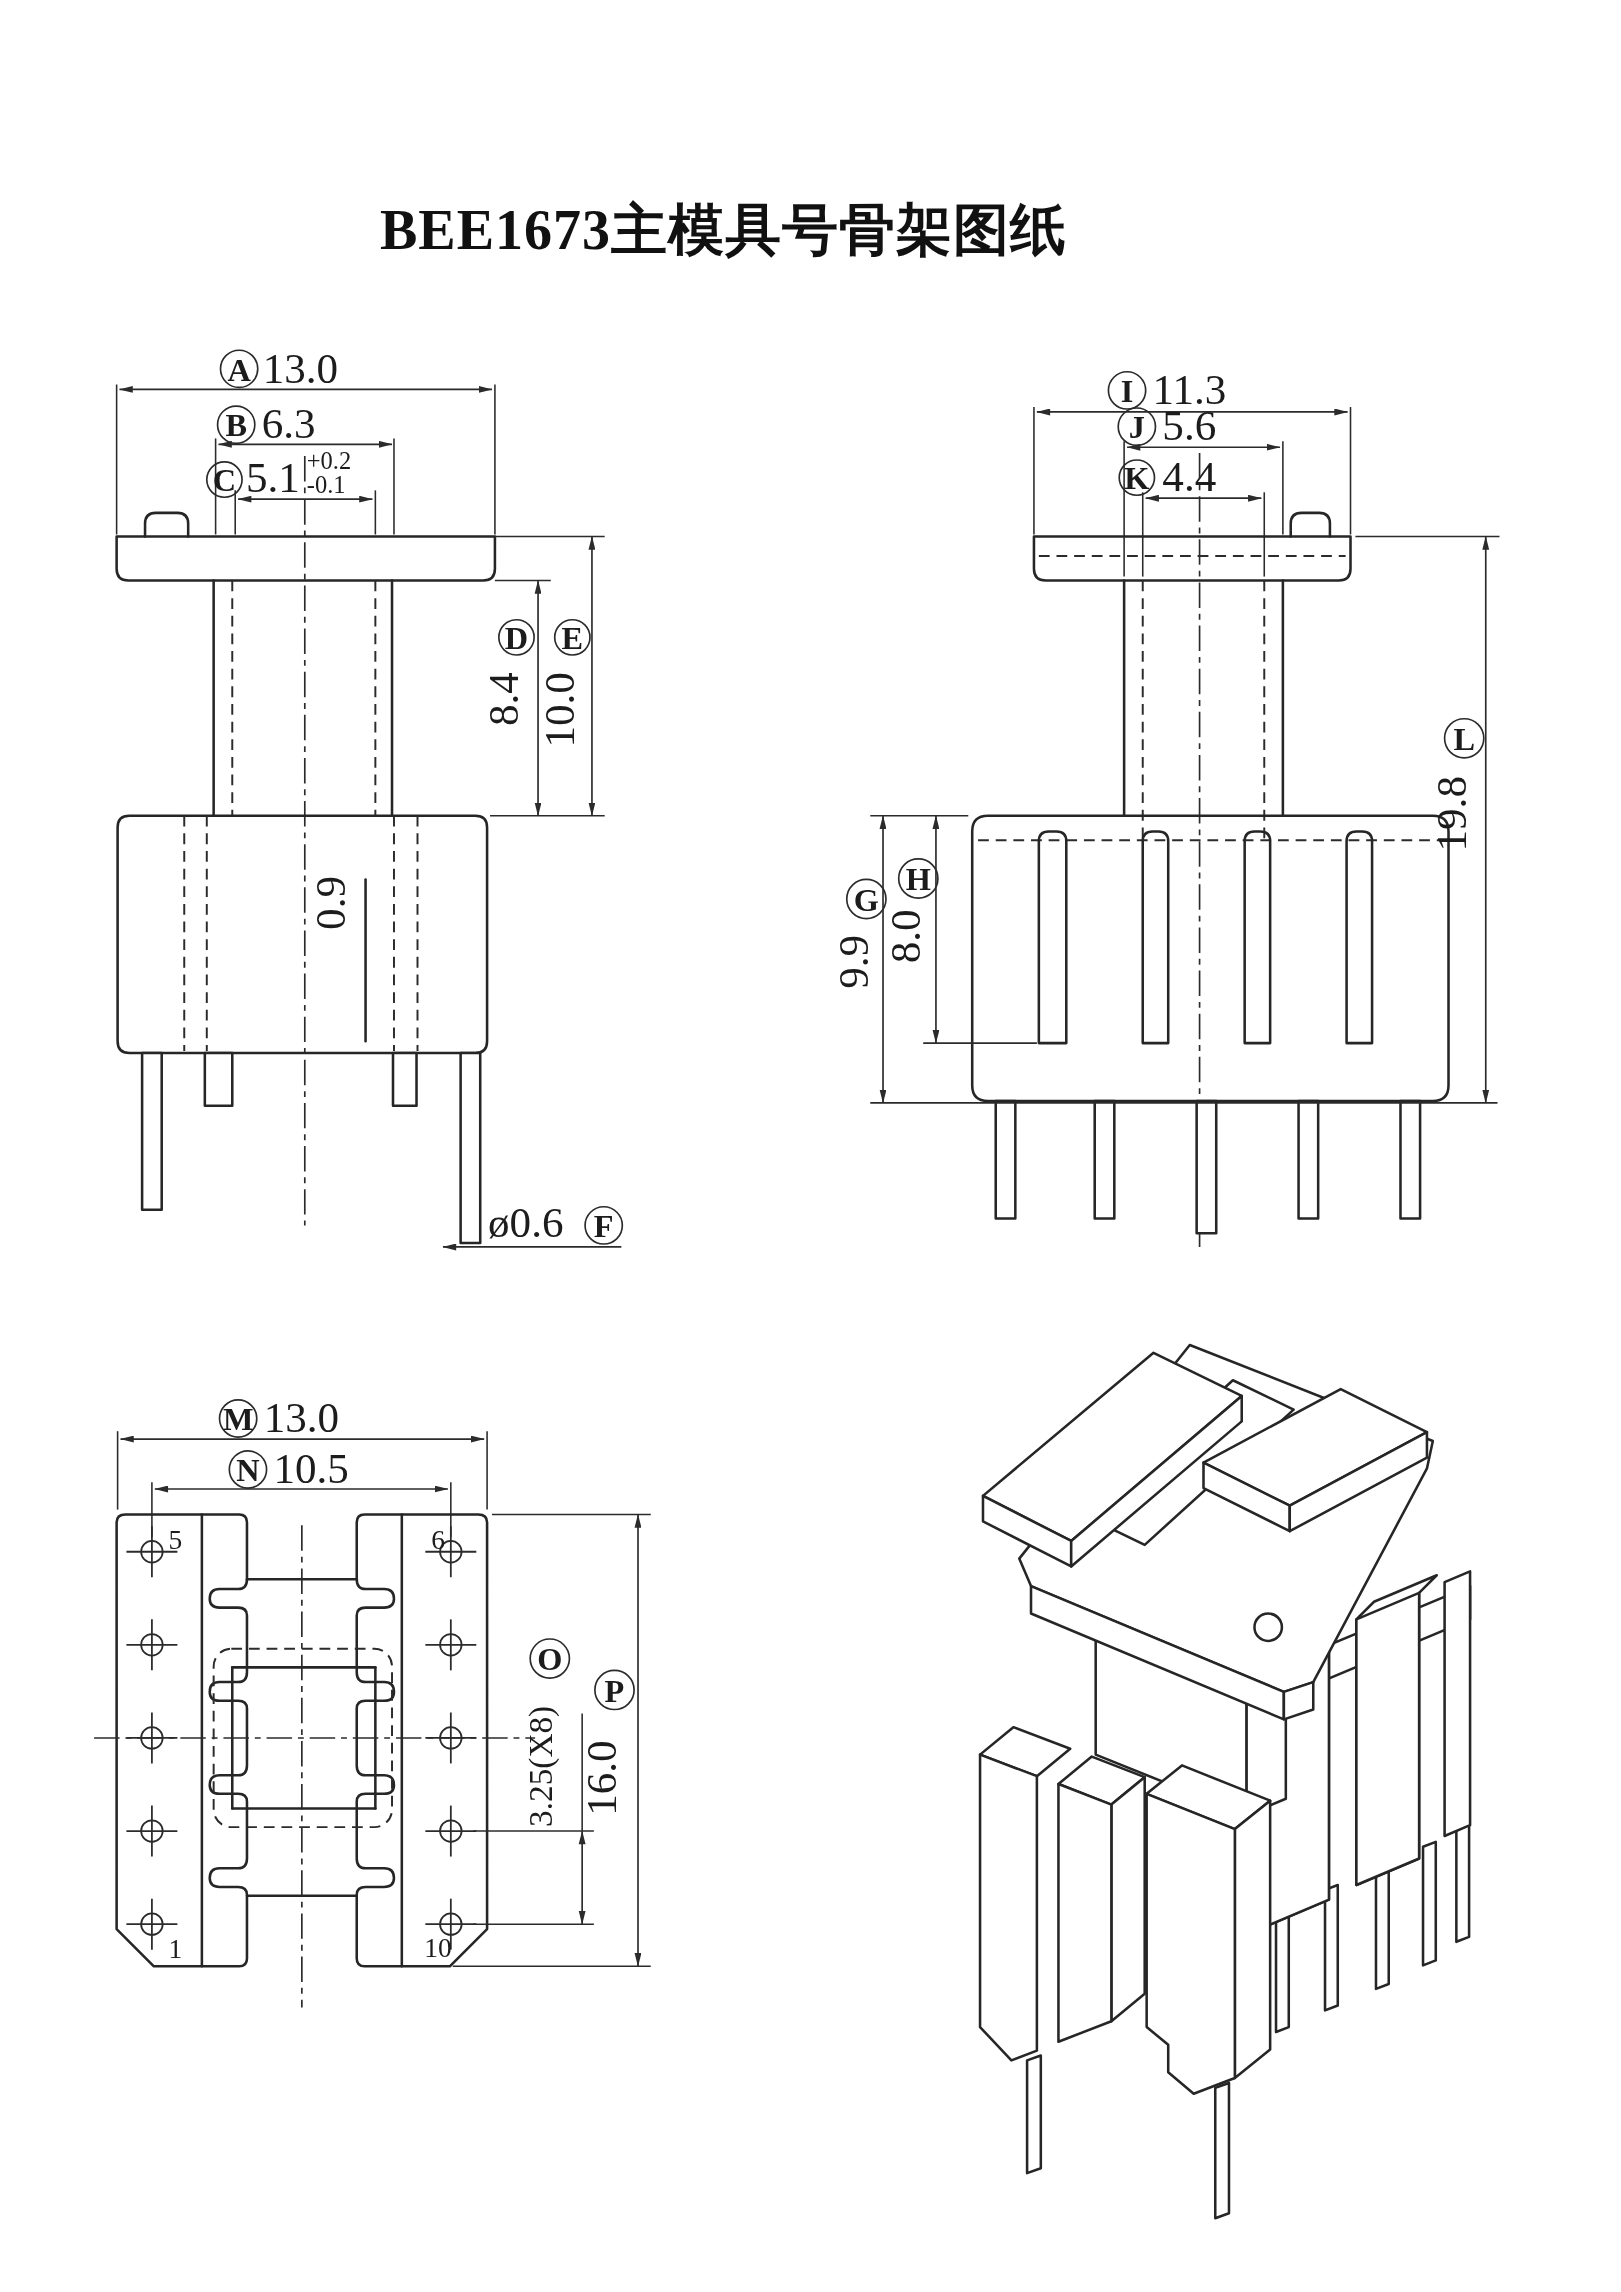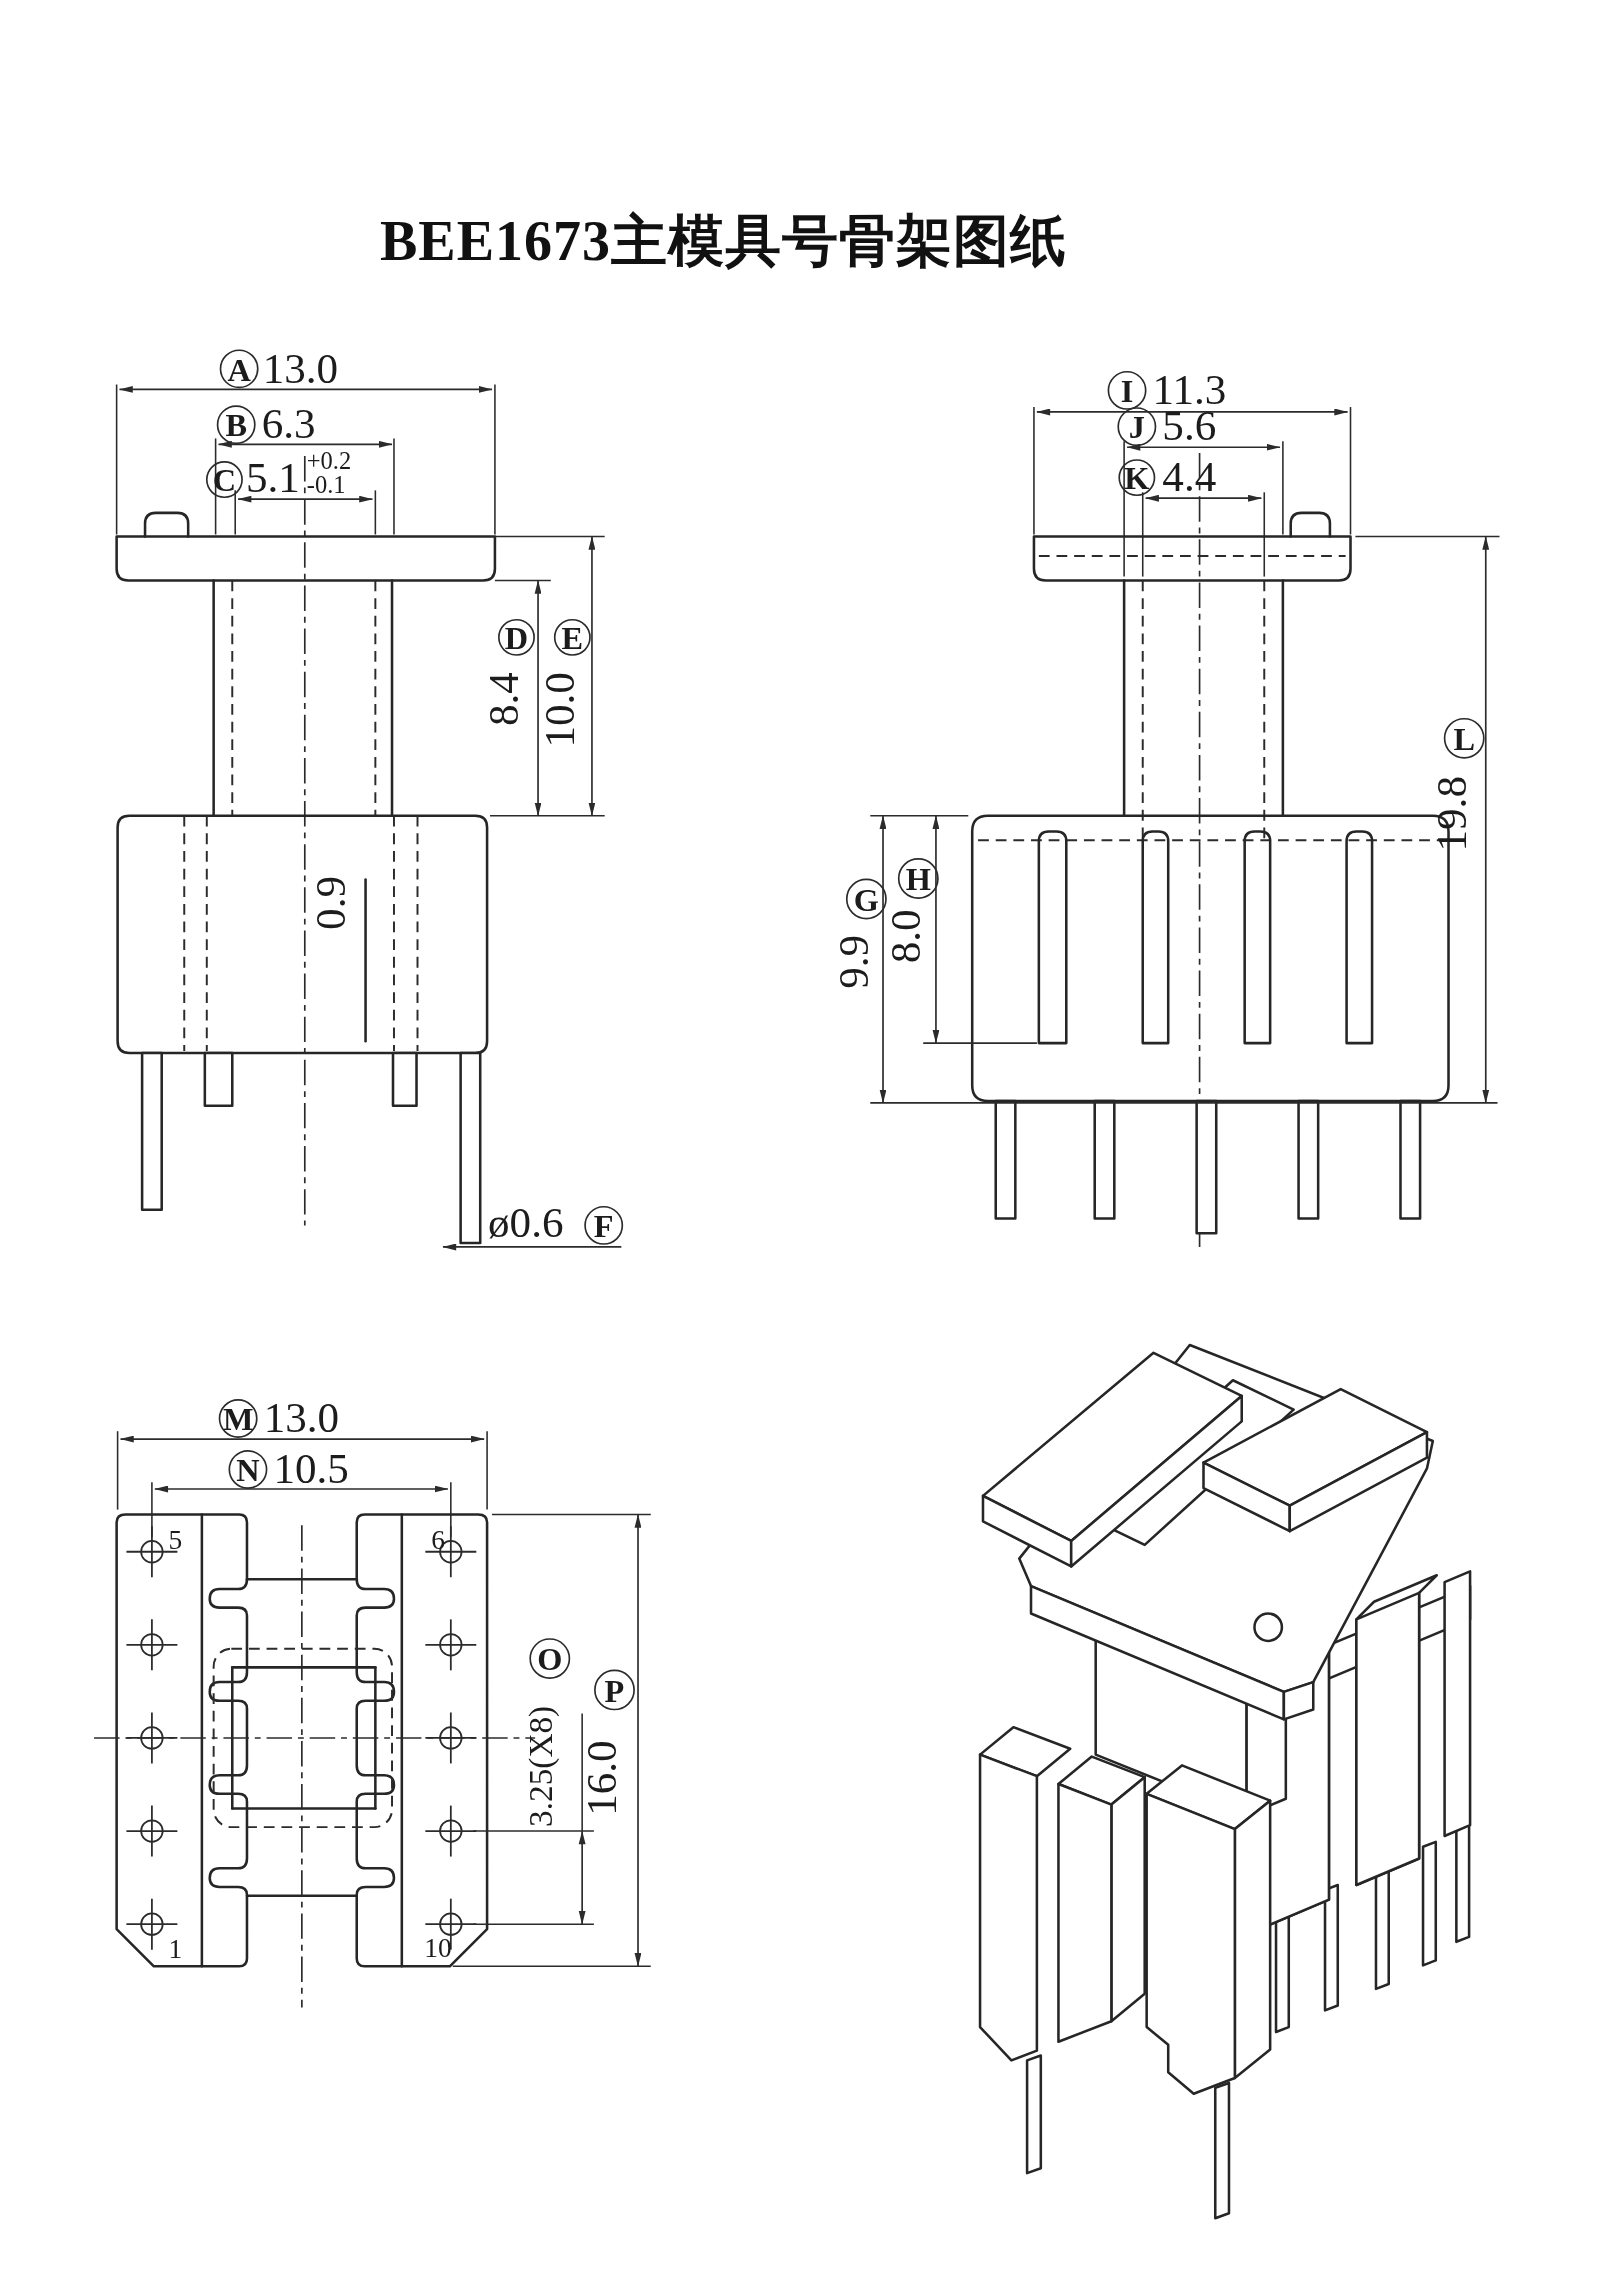--- a/index.html
+++ b/index.html
@@ -1,17 +1,17 @@
 <!DOCTYPE html>
 <html><head>
 <meta charset="utf-8">
 <style>
   html,body{margin:0;padding:0;background:#ffffff;}
   body{width:1621px;height:2293px;position:relative;font-family:"Liberation Serif",serif;}
-  #title{position:absolute;left:380px;top:204px;font-size:56px;font-weight:bold;color:#111;
+  #title{position:absolute;left:380px;top:193px;font-size:56px;font-weight:bold;color:#111;
          letter-spacing:1px;white-space:nowrap;}
   svg{position:absolute;left:0;top:0;}
   svg text{font-family:"Liberation Serif",serif;fill:#1c1c1c;}
   .obj{stroke:#262626;stroke-width:2.6;fill:none;stroke-linecap:round;stroke-linejoin:round;}
   .objf{stroke:#262626;stroke-width:2.6;fill:#ffffff;stroke-linejoin:round;}
   .hid{stroke:#2b2b2b;stroke-width:2;fill:none;stroke-dasharray:11 7;}
   .cen{stroke:#2b2b2b;stroke-width:1.7;fill:none;stroke-dasharray:26 6 6 6;}
   .dim{stroke:#2b2b2b;stroke-width:1.7;fill:none;}
   .ext{stroke:#2b2b2b;stroke-width:1.6;fill:none;}
   .val{font-size:44px;}

